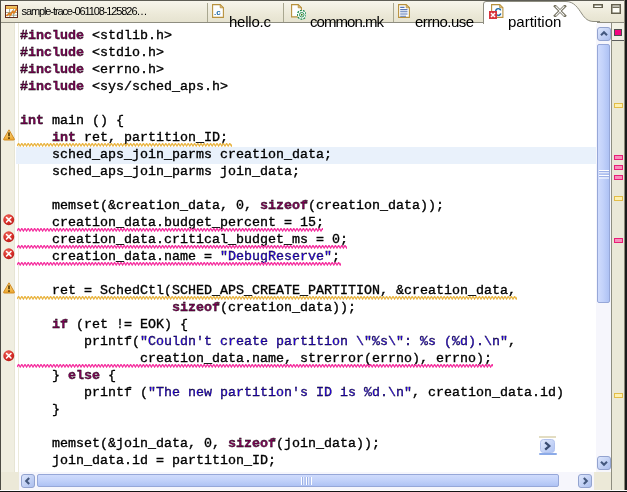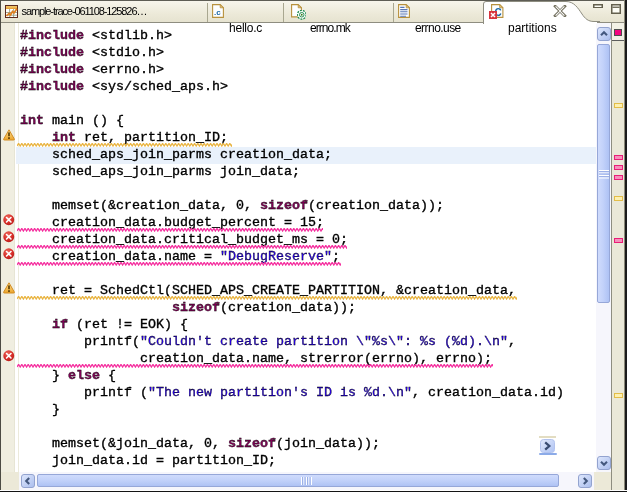--- a/index.html
+++ b/index.html
@@ -1,20 +1,20 @@
 <!DOCTYPE html>
 <html><head><meta charset="utf-8"><style>
 *{margin:0;padding:0;box-sizing:border-box}
 html,body{width:627px;height:492px;overflow:hidden}
 body{position:relative;background:#ece9d8;font-family:"Liberation Sans",sans-serif}
 .abs{position:absolute}
 #tabbar{position:absolute;left:1px;top:1px;width:624px;height:22px;
  background:linear-gradient(#f7f5ec, #ece9d8 60%, #e5e2cf)}
 .tabsep{position:absolute;top:3px;height:19px;width:1px;background:#a9a790}
-.tabtxt{position:absolute;top:21px;font-size:12px;color:#000;white-space:pre;letter-spacing:-0.22px}
+.tabtxt{position:absolute;top:13px;font-size:15px;color:#000;white-space:pre;letter-spacing:-0.22px}
 #editor{position:absolute;left:1px;top:23px;width:595px;height:449px;background:#fff}
 #gutter{position:absolute;left:1px;top:23px;width:14px;height:449px;background:#f0eee0;border-right:1px solid #e7e5d4}
 #foldline{position:absolute;left:18px;top:23px;width:1px;height:449px;background:#eceadb}
 #hl{position:absolute;left:16px;top:147px;width:580px;height:17px;background:#e9f1fb}
 #code{position:absolute;left:20px;top:27px;width:572px;font-family:"Liberation Mono",monospace;
  font-size:13.33px;line-height:17px;color:#000;white-space:pre;-webkit-text-stroke:0.35px #000}
 #code .l{height:17px}
 .k{color:#7f0055;font-weight:bold}
 .s{color:#2a00ff}
 #vtrack{position:absolute;left:596px;top:23px;width:15px;height:449px;background:#f6f6fc}
@@ -230,37 +230,37 @@
 <div class="tabtxt" style="left:229px">hello.c</div>
 <svg class="abs" style="left:291px;top:4px" width="11" height="13.5" viewBox="0 0 11 13.5">
     <path d="M0.6 0.6 L7.2 0.6 L10.4 3.8 L10.4 12.9 L0.6 12.9 Z" fill="#fdfeff" stroke="#b8913d" stroke-width="1.1"></path>
     <path d="M7.2 0.6 L10.4 3.8 L7.2 3.8 Z" fill="#e3c27c" stroke="#b8913d" stroke-width="0.8"></path>
   </svg>
 <svg class="abs" style="left:296.5px;top:10px" width="9.5" height="9.5" viewBox="0 0 10 10">
     <circle cx="5" cy="5" r="4.6" fill="#fff" stroke="#1d8a4e" stroke-width="1.4" stroke-dasharray="2 1.2"></circle>
     <circle cx="5" cy="5" r="2.4" fill="none" stroke="#1d8a4e" stroke-width="1"></circle>
     <circle cx="5" cy="5" r="1" fill="#3e7a1e"></circle>
   </svg>
-<div class="tabtxt" style="left:310px;letter-spacing:-0.95px">errno.mk</div>
+<div class="tabtxt" style="left:310px;letter-spacing:-0.95px">common.mk</div>
 <svg class="abs" style="left:398px;top:4px" width="12" height="14" viewBox="0 0 12 14">
     <path d="M0.6 0.6 L8.2 0.6 L11.4 3.8 L11.4 13.4 L0.6 13.4 Z" fill="#fdfeff" stroke="#b8913d" stroke-width="1.1"></path>
     <path d="M8.2 0.6 L11.4 3.8 L8.2 3.8 Z" fill="#e3c27c" stroke="#b8913d" stroke-width="0.8"></path>
     <path d="M2.2 3.4 H6.5 M2.2 5.6 H9.5 M2.2 7.8 H9.5 M2.2 10 H9.5 M2.2 12.2 H8" stroke="#5a77b5" stroke-width="1.1" fill="none"></path>
   </svg>
 <div class="tabtxt" style="left:415px;letter-spacing:-0.55px">errno.use</div>
 <svg class="abs" style="left:491px;top:4px" width="12.5" height="14" viewBox="0 0 12.5 14">
     <path d="M0.6 0.6 L8.7 0.6 L11.9 3.8 L11.9 13.4 L0.6 13.4 Z" fill="#fdfeff" stroke="#b8913d" stroke-width="1.1"></path>
     <path d="M8.7 0.6 L11.9 3.8 L8.7 3.8 Z" fill="#e3c27c" stroke="#b8913d" stroke-width="0.8"></path>
     <text x="3.4" y="11.5" font-family="Liberation Sans" font-size="10" font-weight="bold" fill="#1c68a6">C</text>
   </svg>
 <svg class="abs" style="left:488.5px;top:11px" width="8" height="8" viewBox="0 0 8 8">
     <rect x="0" y="0" width="8" height="8" fill="#d8353d"></rect>
     <path d="M2 2 L6 6 M6 2 L2 6" stroke="#fff" stroke-width="1.5"></path>
   </svg>
-<div class="tabtxt" style="left:508px;letter-spacing:0px">partitions</div>
+<div class="tabtxt" style="left:508px;letter-spacing:0px">partition</div>
 <svg class="abs" style="left:553px;top:4.5px" width="14" height="12" viewBox="0 0 14 12">
     <path d="M2.2 1.2 L7 6 L11.8 1.2 M2.2 10.8 L7 6 L11.8 10.8" fill="none" stroke="#73705f" stroke-width="2.8" stroke-linecap="square"></path>
     <path d="M2.6 1.4 L7 5.8 L11.4 1.4 M2.6 10.6 L7 6.2 L11.4 10.6" fill="none" stroke="#ffffff" stroke-width="1.1"></path>
   </svg>
 <svg class="abs" style="left:593px;top:3.8px" width="10" height="4.5" viewBox="0 0 10 4.5">
     <rect x="0.75" y="0.75" width="8.5" height="3" fill="#fdfdf6" stroke="#64604e" stroke-width="1.5"></rect>
   </svg>
 <svg class="abs" style="left:611px;top:3.8px" width="10" height="10" viewBox="0 0 10 10">
     <rect x="0.75" y="0.75" width="8.5" height="8.5" fill="#fdfdf6" stroke="#64604e" stroke-width="1.5"></rect>
     <rect x="1.4" y="2.6" width="7.2" height="1.3" fill="#64604e"></rect>

